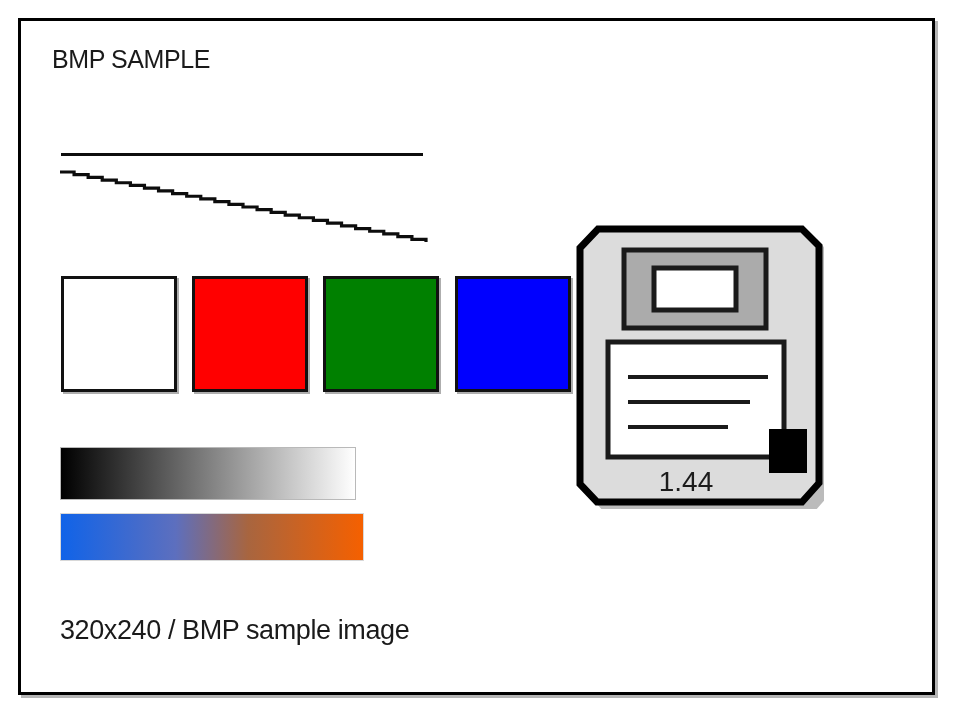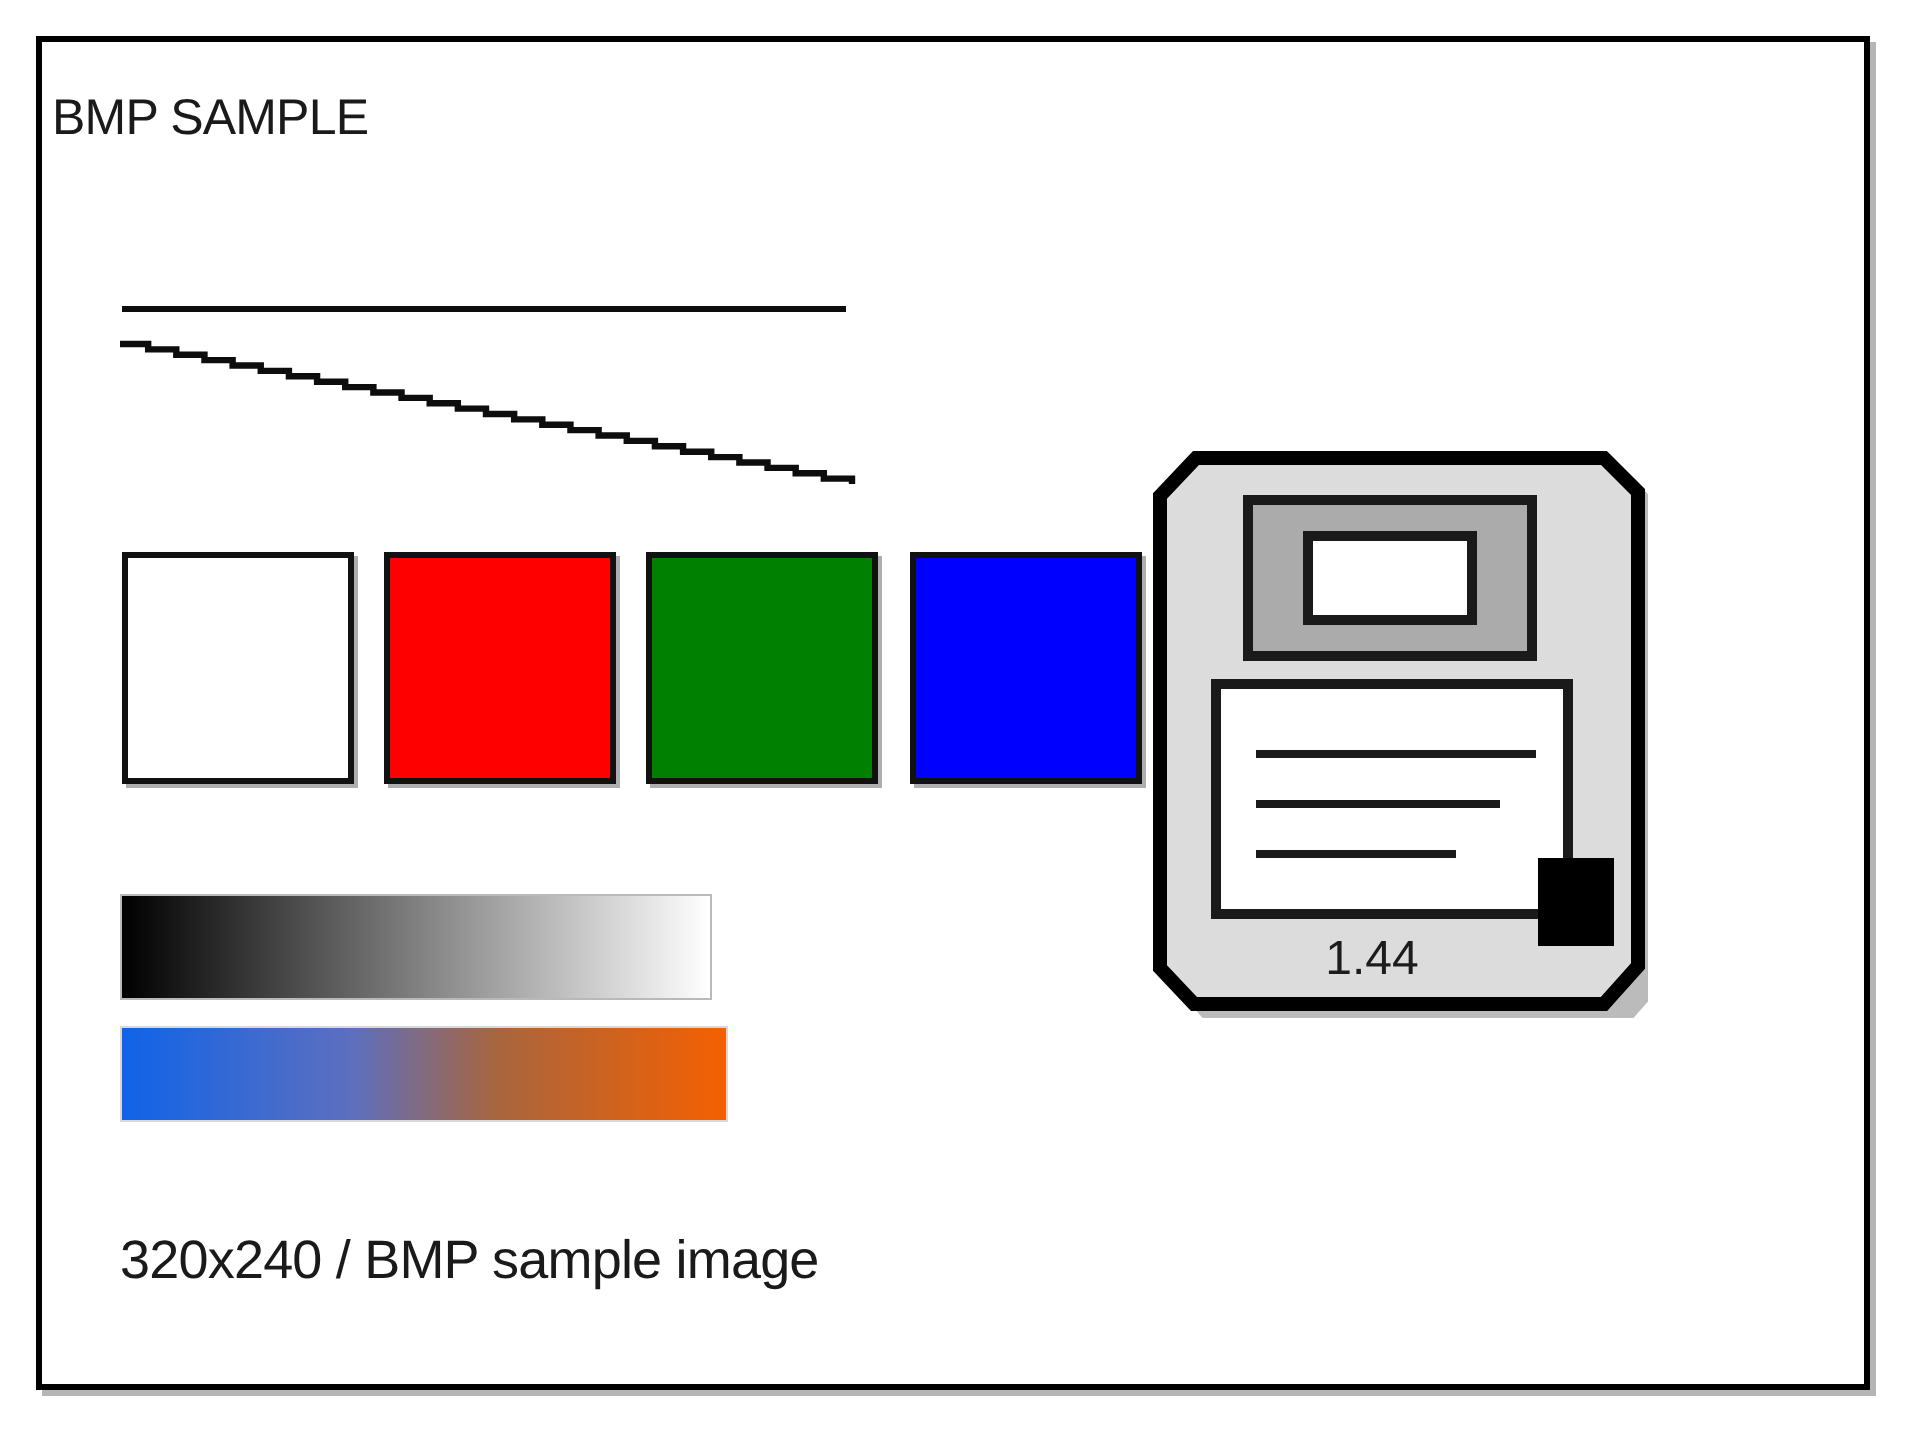--- a/index.html
+++ b/index.html
@@ -28,21 +28,21 @@
     height: 677px;
     background: #ffffff;
     border: 3px solid #000000;
     box-sizing: border-box;
     box-shadow: 3px 3px 0 0 rgba(120,120,120,0.55);
   }
 
   
   #title {
     position: absolute;
-    left: 26px;
+    left: 52px;
     top: 45px;
     font-size: 25px;
     letter-spacing: -0.4px;
     color: #1a1a1a;
     white-space: nowrap;
   }
 
   
   #caption {
     position: absolute;
@@ -115,21 +115,21 @@
     width: 248px;
     height: 287px;
   }
 
   #floppy-caption {
     position: absolute;
     left: 576px;
     top: 466px;
     width: 220px;
     text-align: center;
-    font-size: 24px;
+    font-size: 28px;
     color: #1c1c1c;
     pointer-events: none;
   }
 </style>
 </head>
 <body>
 
 <div id="canvas">
 
   <div id="frame" style="border-color: rgb(0, 0, 0); background: rgb(255, 255, 255);"></div>

